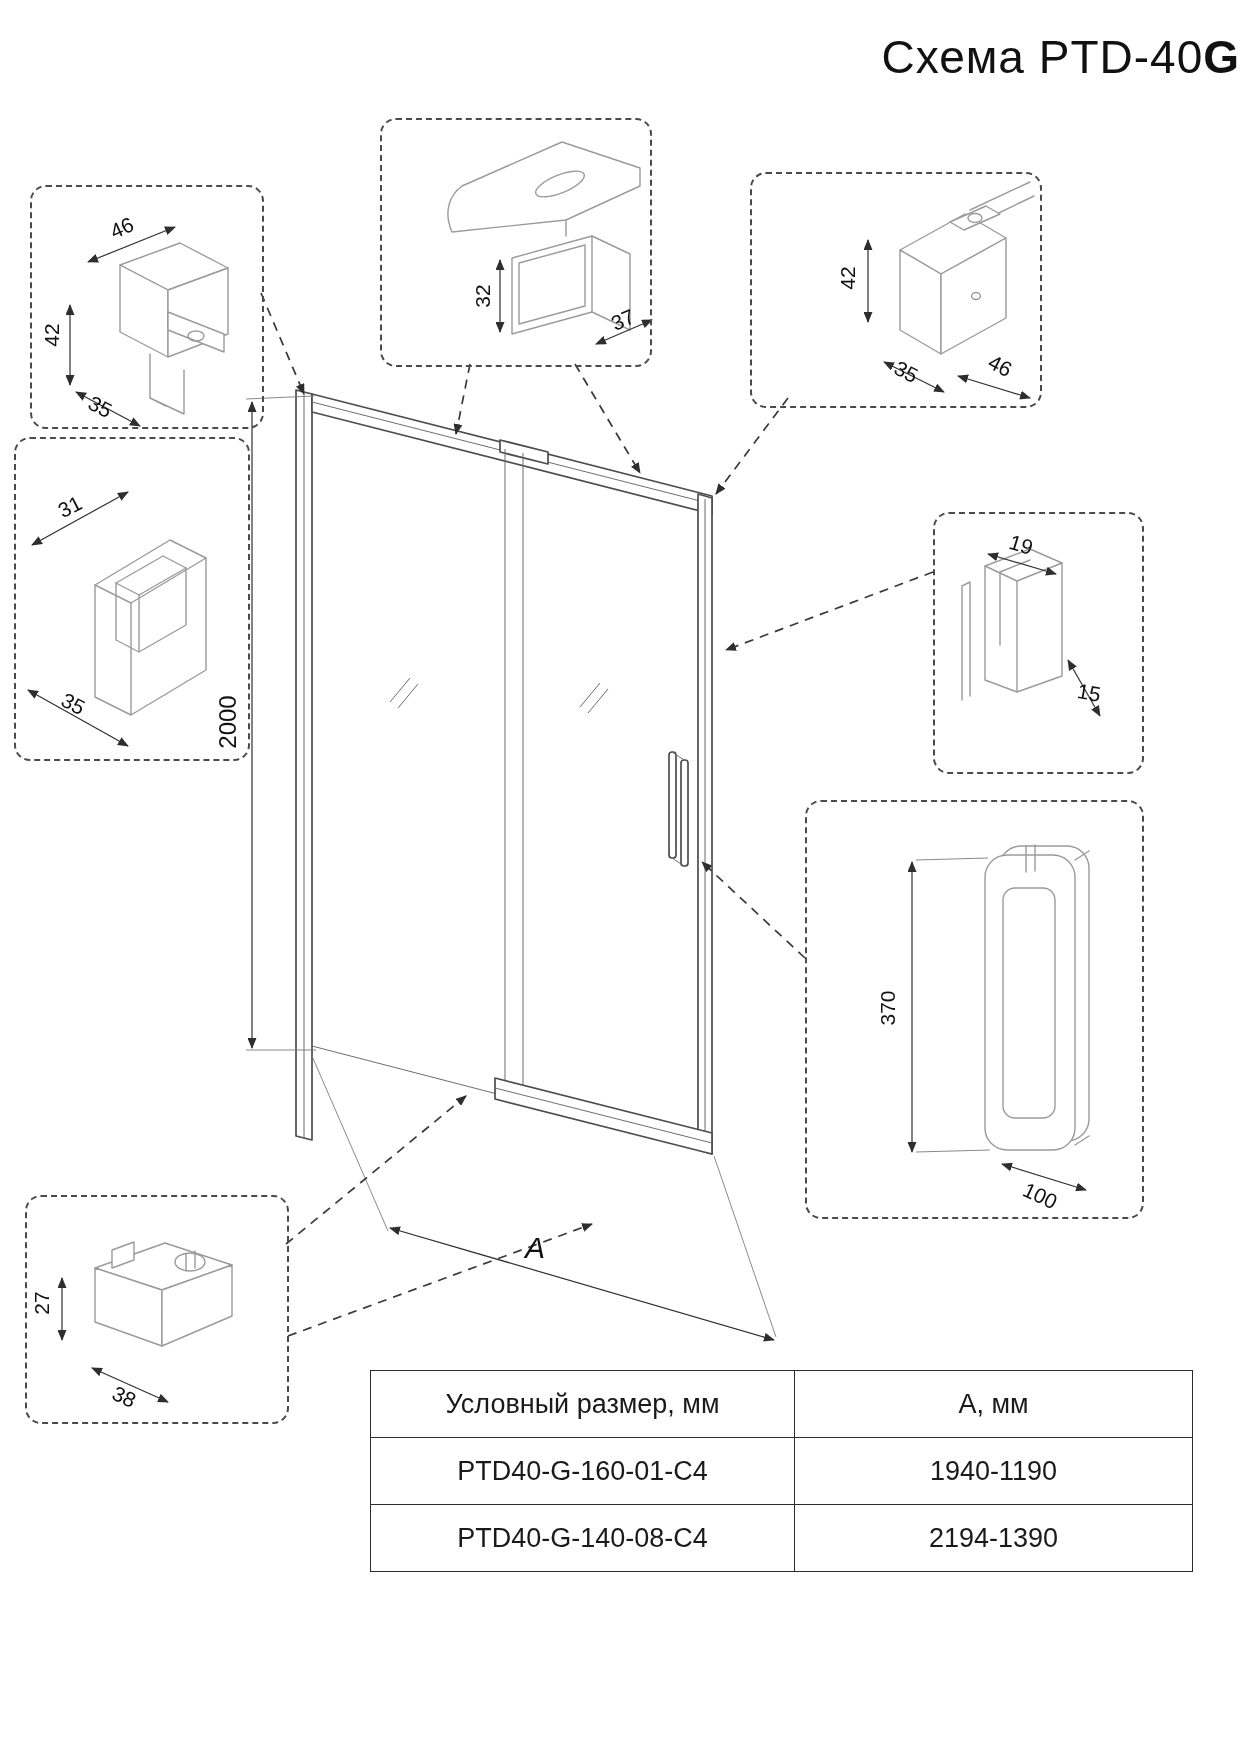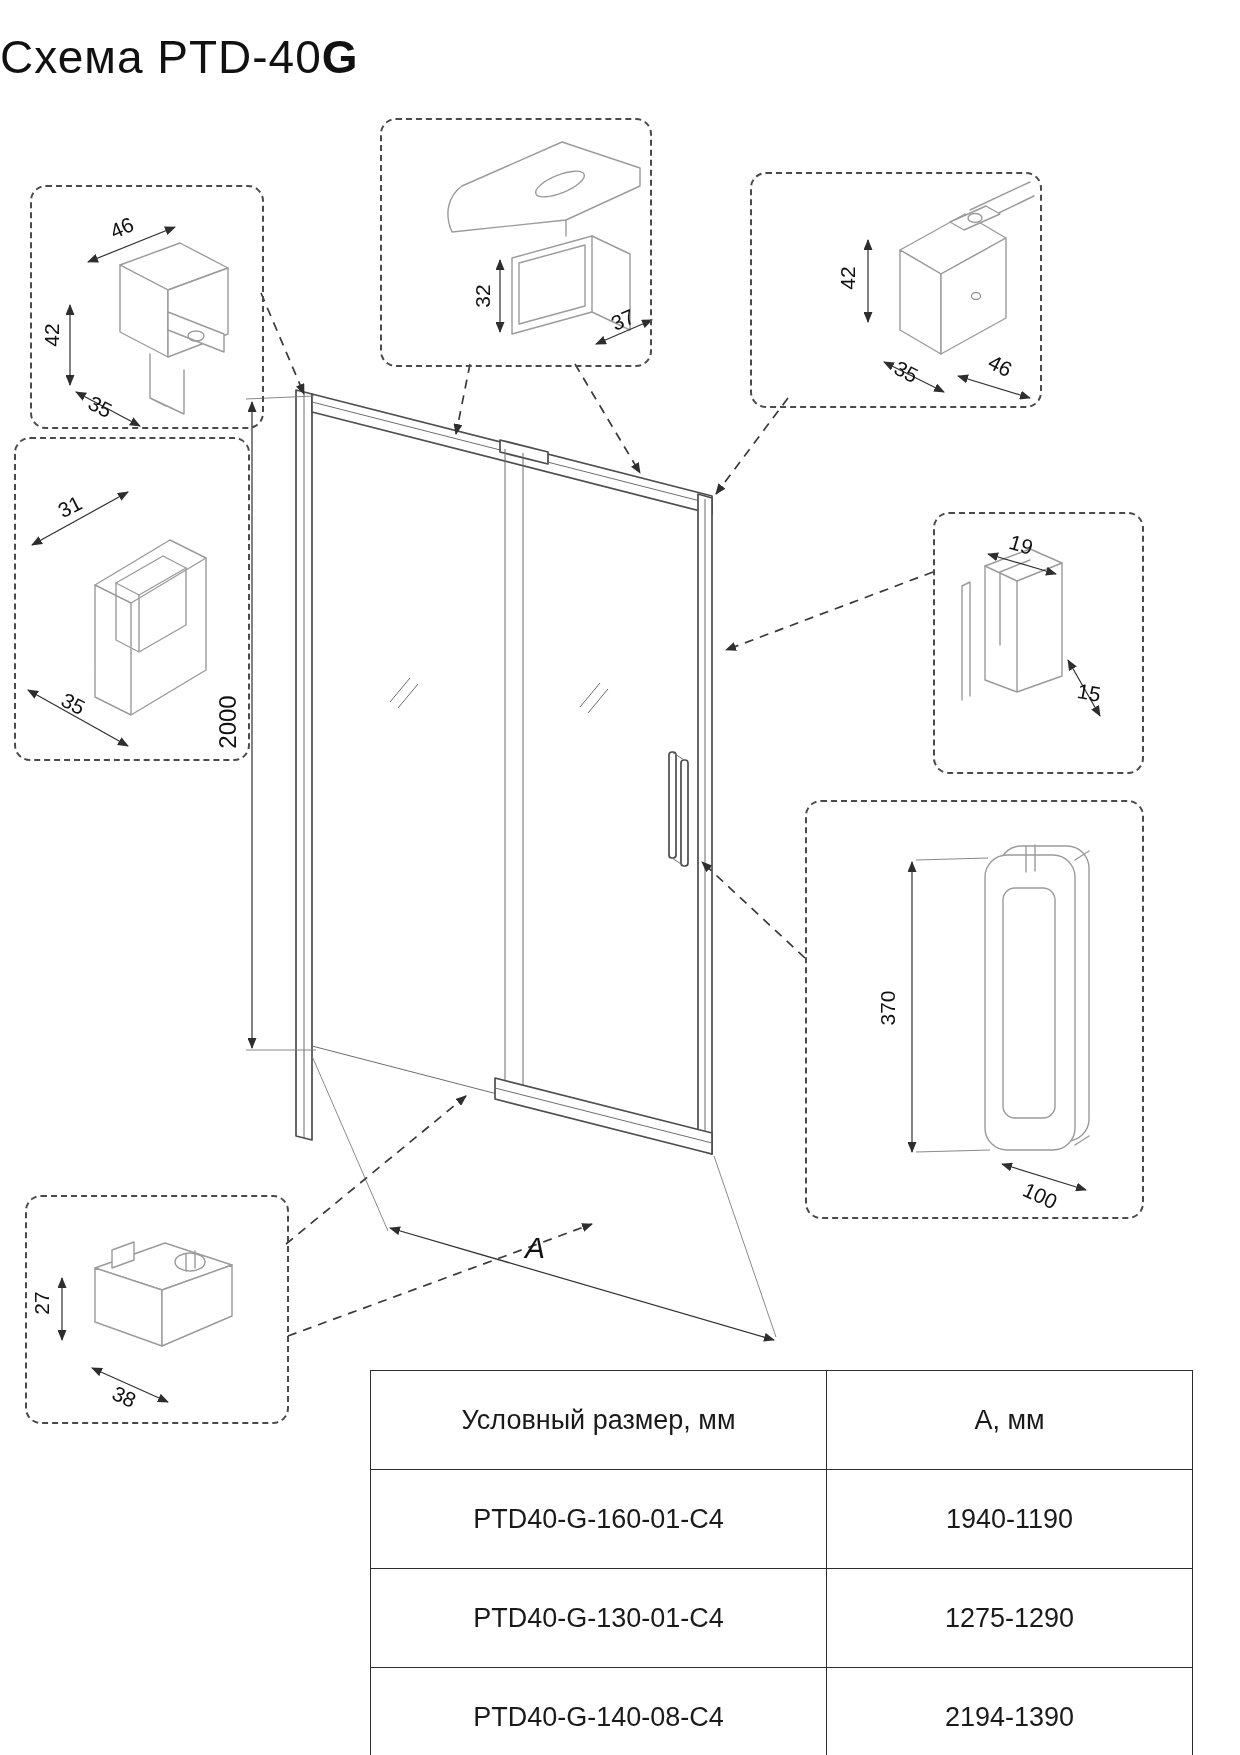--- a/index.html
+++ b/index.html
@@ -1,39 +1,39 @@
 <!DOCTYPE html>
 <html><head>
 <meta charset="utf-8">
 <style>
   html,body{margin:0;padding:0;background:#fff;}
   #page{position:relative;width:1240px;height:1755px;background:#fff;overflow:hidden;
         font-family:"Liberation Sans", sans-serif;color:#1a1a1a;}
   #linework{position:absolute;left:0;top:0;width:1240px;height:1755px;}
-  .title{position:absolute;left:0;top:30px;width:1240px;text-align:left;
+  .title{position:absolute;left:0;top:30px;width:1240px;text-align:right;
          font-size:46px;letter-spacing:1px;color:#111;}
   .title b{font-weight:700;}
   .detail-box{position:absolute;border:2px dashed #4a4a4a;border-radius:16px;}
   .dim-label{position:absolute;font-size:21px;color:#111;white-space:nowrap;
              transform:translate(-50%,-50%) rotate(var(--r,0deg));}
   .dim-big{font-size:24px;}
   .dim-A{font-size:30px;font-style:italic;}
   
   .part{stroke:#9b9b9b;fill:none;stroke-width:1.4;stroke-linejoin:round;stroke-linecap:round;}
   .partf{stroke:#9b9b9b;fill:#ffffff;stroke-width:1.4;stroke-linejoin:round;}
   .main-line{stroke:#4d4d4d;fill:none;stroke-width:1.7;stroke-linejoin:round;}
   .mainf{stroke:#4d4d4d;fill:#ffffff;stroke-width:1.7;stroke-linejoin:round;}
   .main-thin{stroke:#6d6d6d;fill:none;stroke-width:1;}
   .dim{stroke:#303030;stroke-width:1.2;fill:none;}
   .ext{stroke:#7c7c7c;stroke-width:0.9;fill:none;}
   .leader{stroke:#3a3a3a;stroke-width:1.7;fill:none;stroke-dasharray:9 7;}
   
   .size-table{position:absolute;left:370px;top:1370px;width:823px;border-collapse:collapse;}
   .size-table td,.size-table th{border:1.6px solid #2c2c2c;height:66px;font-size:27px;
-       font-weight:400;text-align:center;vertical-align:middle;padding:16px;}
+       font-weight:400;text-align:center;vertical-align:middle;padding:0;}
   .size-table .c1{width:423px;}
 </style>
 </head>
 <body>
 
 <div id="page">
 
   <svg id="linework" viewBox="0 0 1240 1755">
     <defs>
       <marker id="ah" markerWidth="11" markerHeight="9" refX="10" refY="4.5" orient="auto-start-reverse" markerUnits="userSpaceOnUse">
@@ -205,23 +205,19 @@
     <tbody>
       <tr>
         <td class="c1">Условный размер, мм</td>
         <td>А, мм</td>
       </tr>
       <tr>
         <td class="c1">PTD40-G-160-01-C4</td>
         <td>1940-1190</td>
       </tr>
       <tr>
-        <td class="c1">PTD40-G-130-01-C4</td>
-        <td>1275-1290</td>
-      </tr>
-      <tr>
         <td class="c1">PTD40-G-140-08-C4</td>
         <td>2194-1390</td>
       </tr>
     </tbody>
   </table>
 
 </div>
 
 </body></html>

